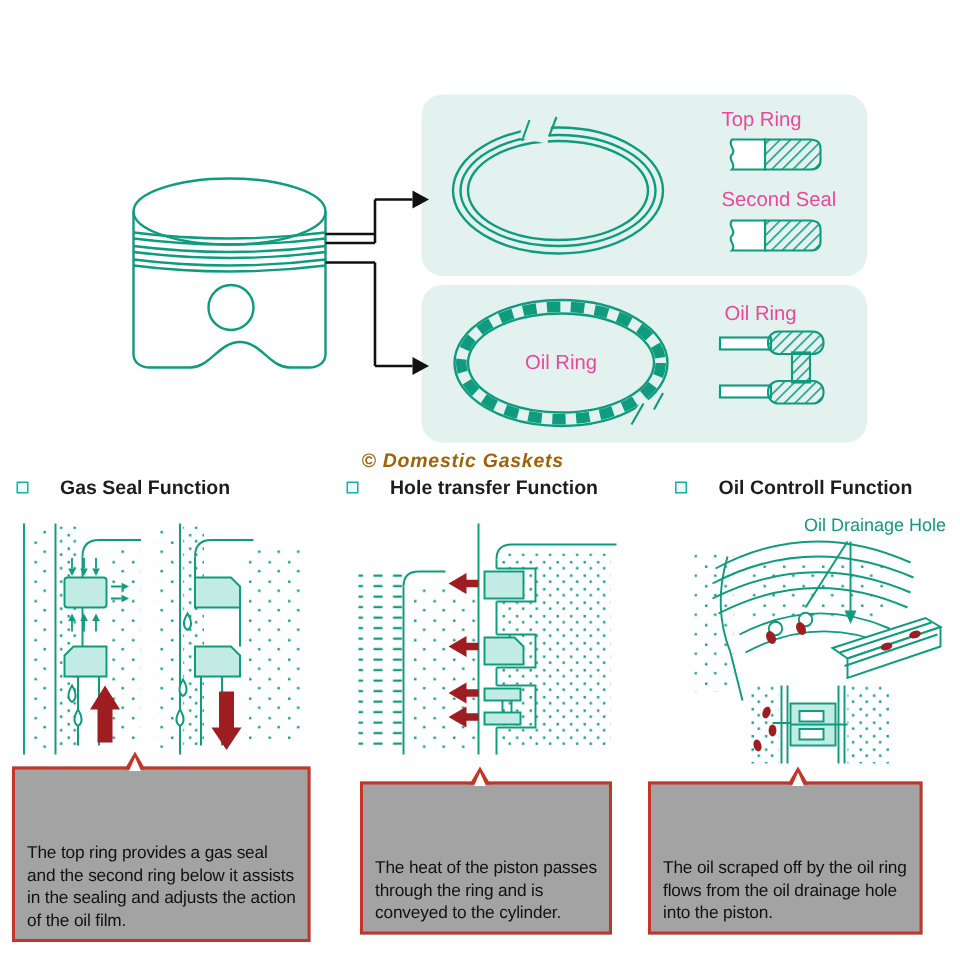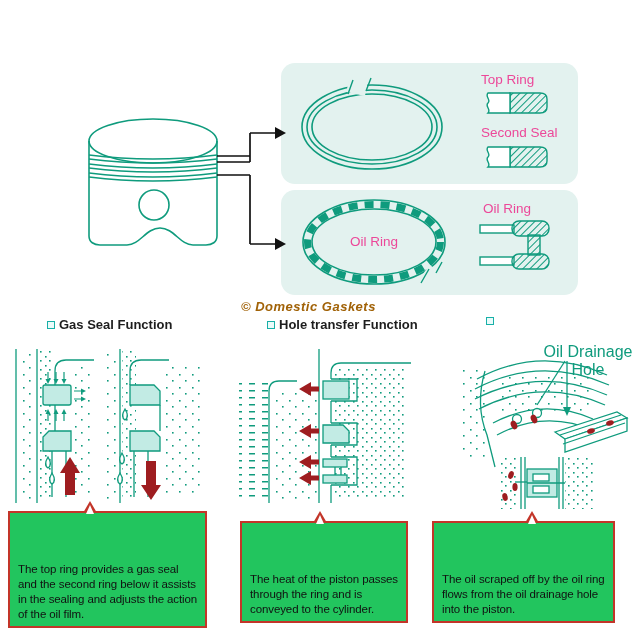--- a/index.html
+++ b/index.html
@@ -7,24 +7,24 @@
           font-family:"Liberation Sans",sans-serif;color:#111;}
   .panel{position:absolute;background:#e3f2ef;border-radius:14px;}
   .panel1{left:281px;top:63px;width:297px;height:121px;}
   .panel2{left:281px;top:190px;width:297px;height:105px;}
   svg.layer{position:absolute;left:0;top:0;}
   .lbl{position:absolute;font-size:13.5px;color:#ec4899;}
   .lbl.center{text-align:center;}
   .watermark{position:absolute;left:241px;top:299px;font-size:13px;font-weight:bold;font-style:italic;
     color:#a16207;letter-spacing:.5px;z-index:9;pointer-events:none;
     text-shadow:-1px -1px 0 #fff,1px -1px 0 #fff,-1px 1px 0 #fff,1px 1px 0 #fff;}
-  .heading{position:absolute;display:flex;align-items:center;gap:4px;font-size:13px;font-weight:bold;color:#1d1d1d;margin-left:36px;}
+  .heading{position:absolute;display:flex;align-items:center;gap:21px;font-size:13px;font-weight:bold;color:#1d1d1d;}
   .bullet{width:6px;height:6px;border:1.5px solid #18b0a8;background:#eafbfa;display:inline-block;}
-  .annotation{position:absolute;font-size:16px;color:#0f9b7d;text-align:center;}
-  .caption{position:absolute;background:#22c55e;border:2px solid #c33529;padding:4px 8px;
+  .annotation{position:absolute;font-size:12px;color:#0f9b7d;text-align:center;}
+  .caption{position:absolute;background:#a3a3a3;border:2px solid #c33529;padding:4px 8px;
     font-size:11.5px;line-height:1.3;color:#111;white-space:pre-line;letter-spacing:-0.1px;}
   .tail{position:absolute;top:-12px;width:0;height:0;border-left:7px solid transparent;
     border-right:7px solid transparent;border-bottom:12px solid #c33529;}
   .tail-in{position:absolute;top:-8px;width:0;height:0;border-left:4.5px solid transparent;
     border-right:4.5px solid transparent;border-bottom:9px solid #fff;}
 </style>
 </head>
 <body>
 
 <div class="canvas">
@@ -119,20 +119,21 @@
   <div class="heading" style="left:11px;top:317px;">
     <span class="bullet"></span>
     <span>Gas Seal Function</span>
   </div>
   <div class="heading" style="left:231px;top:317px;">
     <span class="bullet"></span>
     <span>Hole transfer Function</span>
   </div>
   <div class="heading" style="left:450px;top:317px;">
     <span class="bullet"></span>
+    <span>Oil Controll Function</span>
   </div>
 
   <svg class="layer" style="left:8px;top:345px;" width="205" height="162" viewBox="0 0 205 162">
     <g stroke="#0f9b7d" stroke-width="1.3" fill="none">
       <path d="M8,4 V158"></path>
         <path d="M29,4 V158"></path>
       <rect x="12" y="6" width="15" height="148" fill="url(#dotsSparse)" stroke="none"></rect>
       <rect x="31" y="6" width="14" height="148" fill="url(#dots)" stroke="none"></rect>
       <rect x="64" y="20" width="22" height="130" fill="url(#dotsSparse)" stroke="none"></rect>
       <path d="M47,26 Q47,15 58,15 L86,15"></path>

